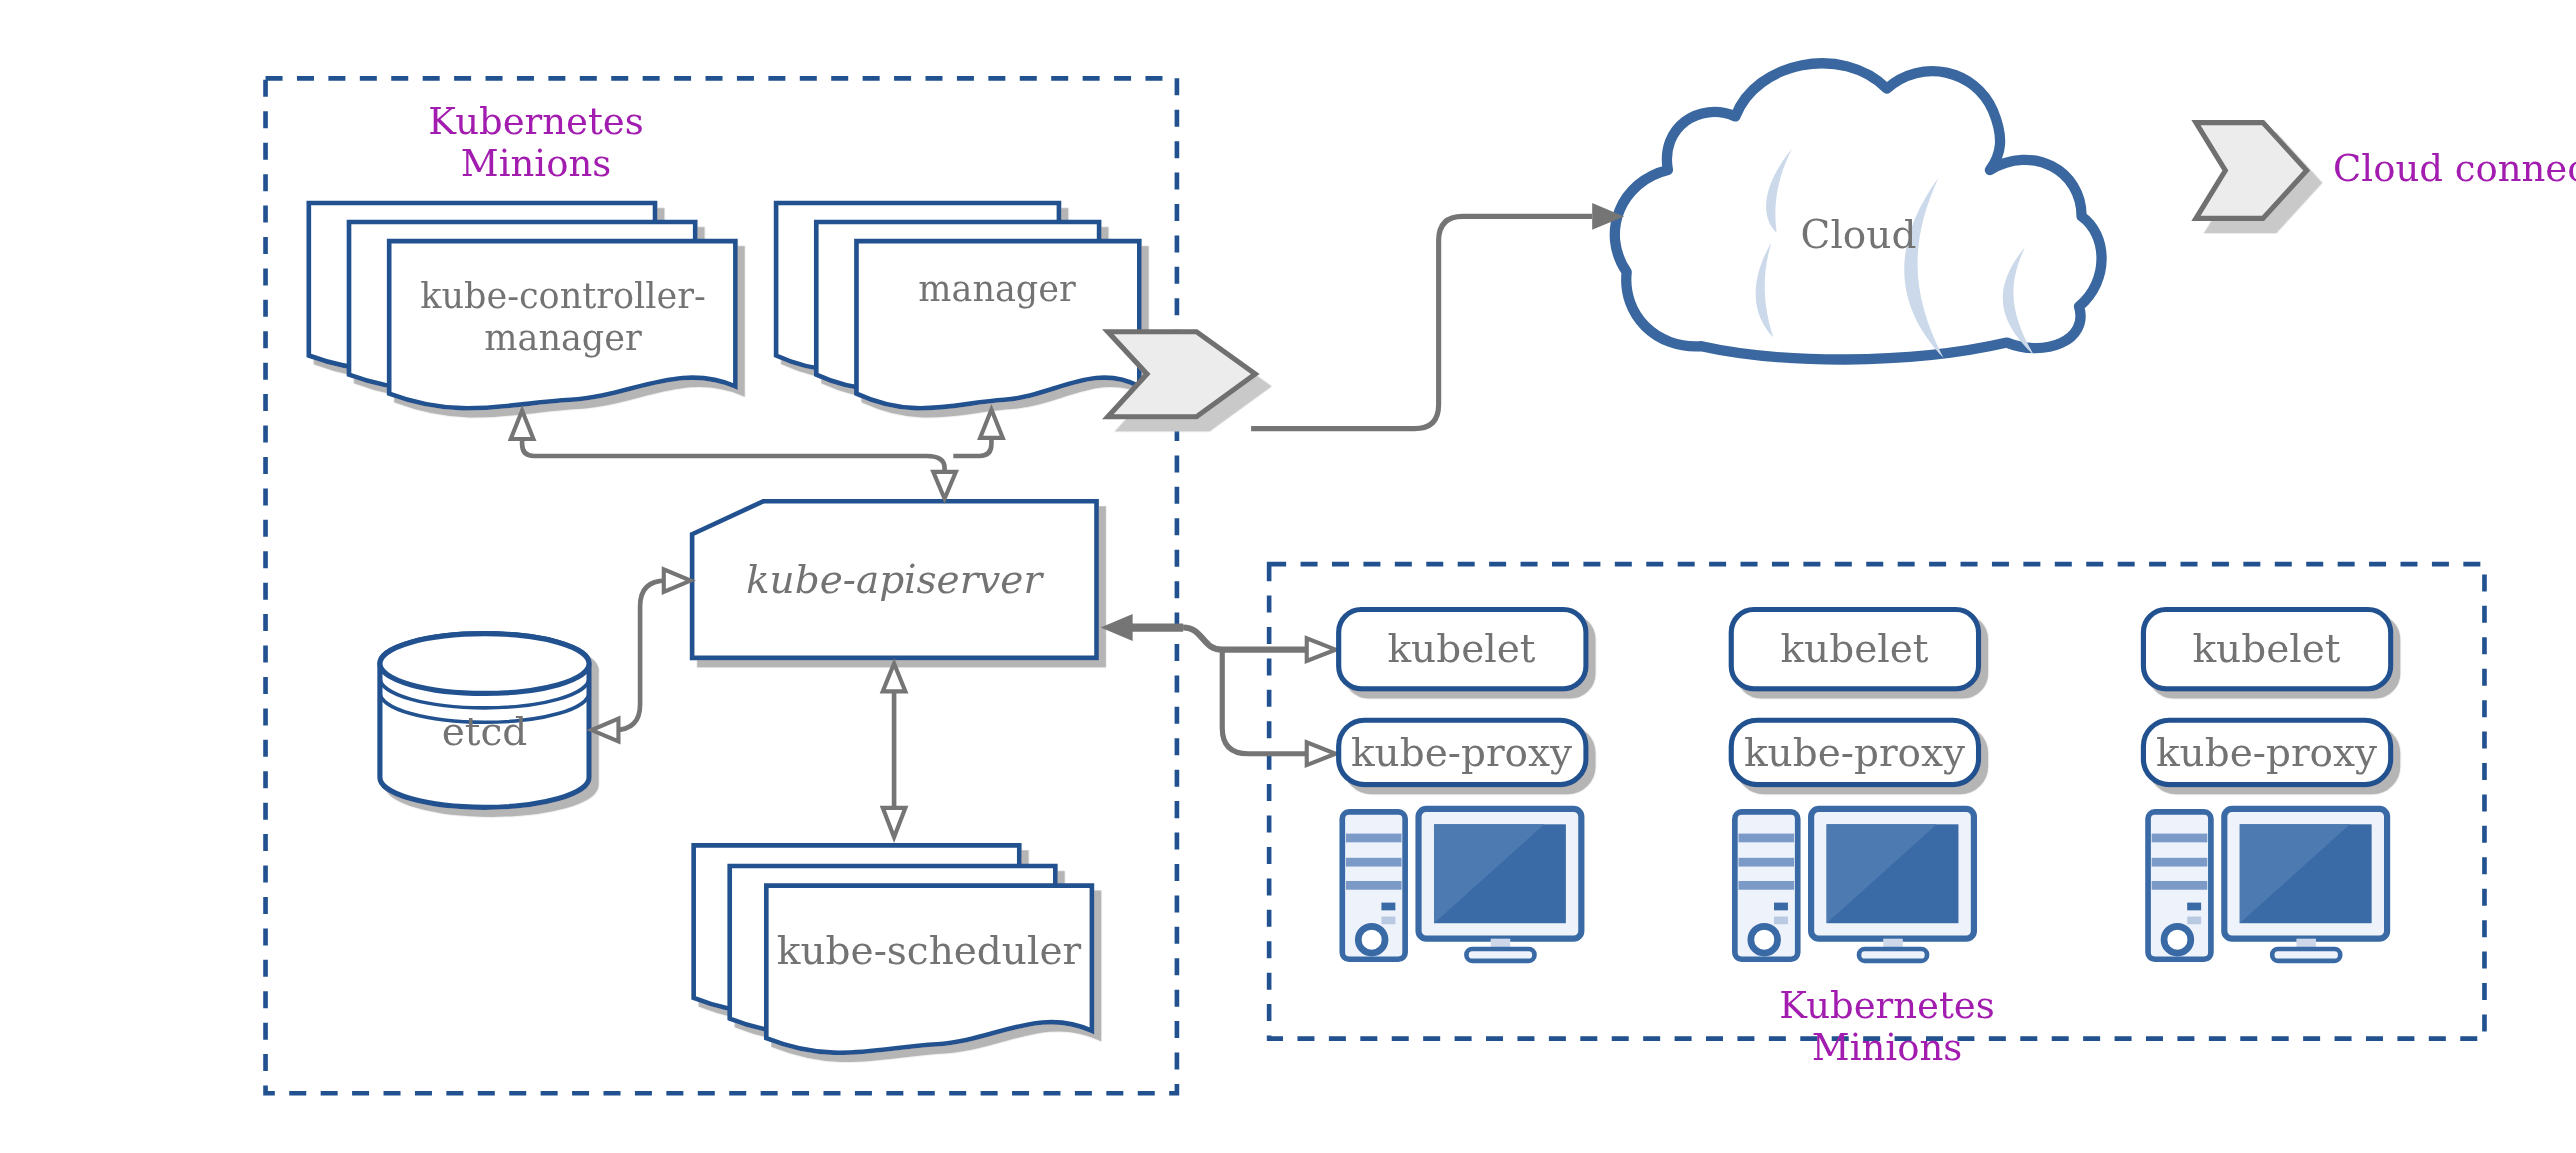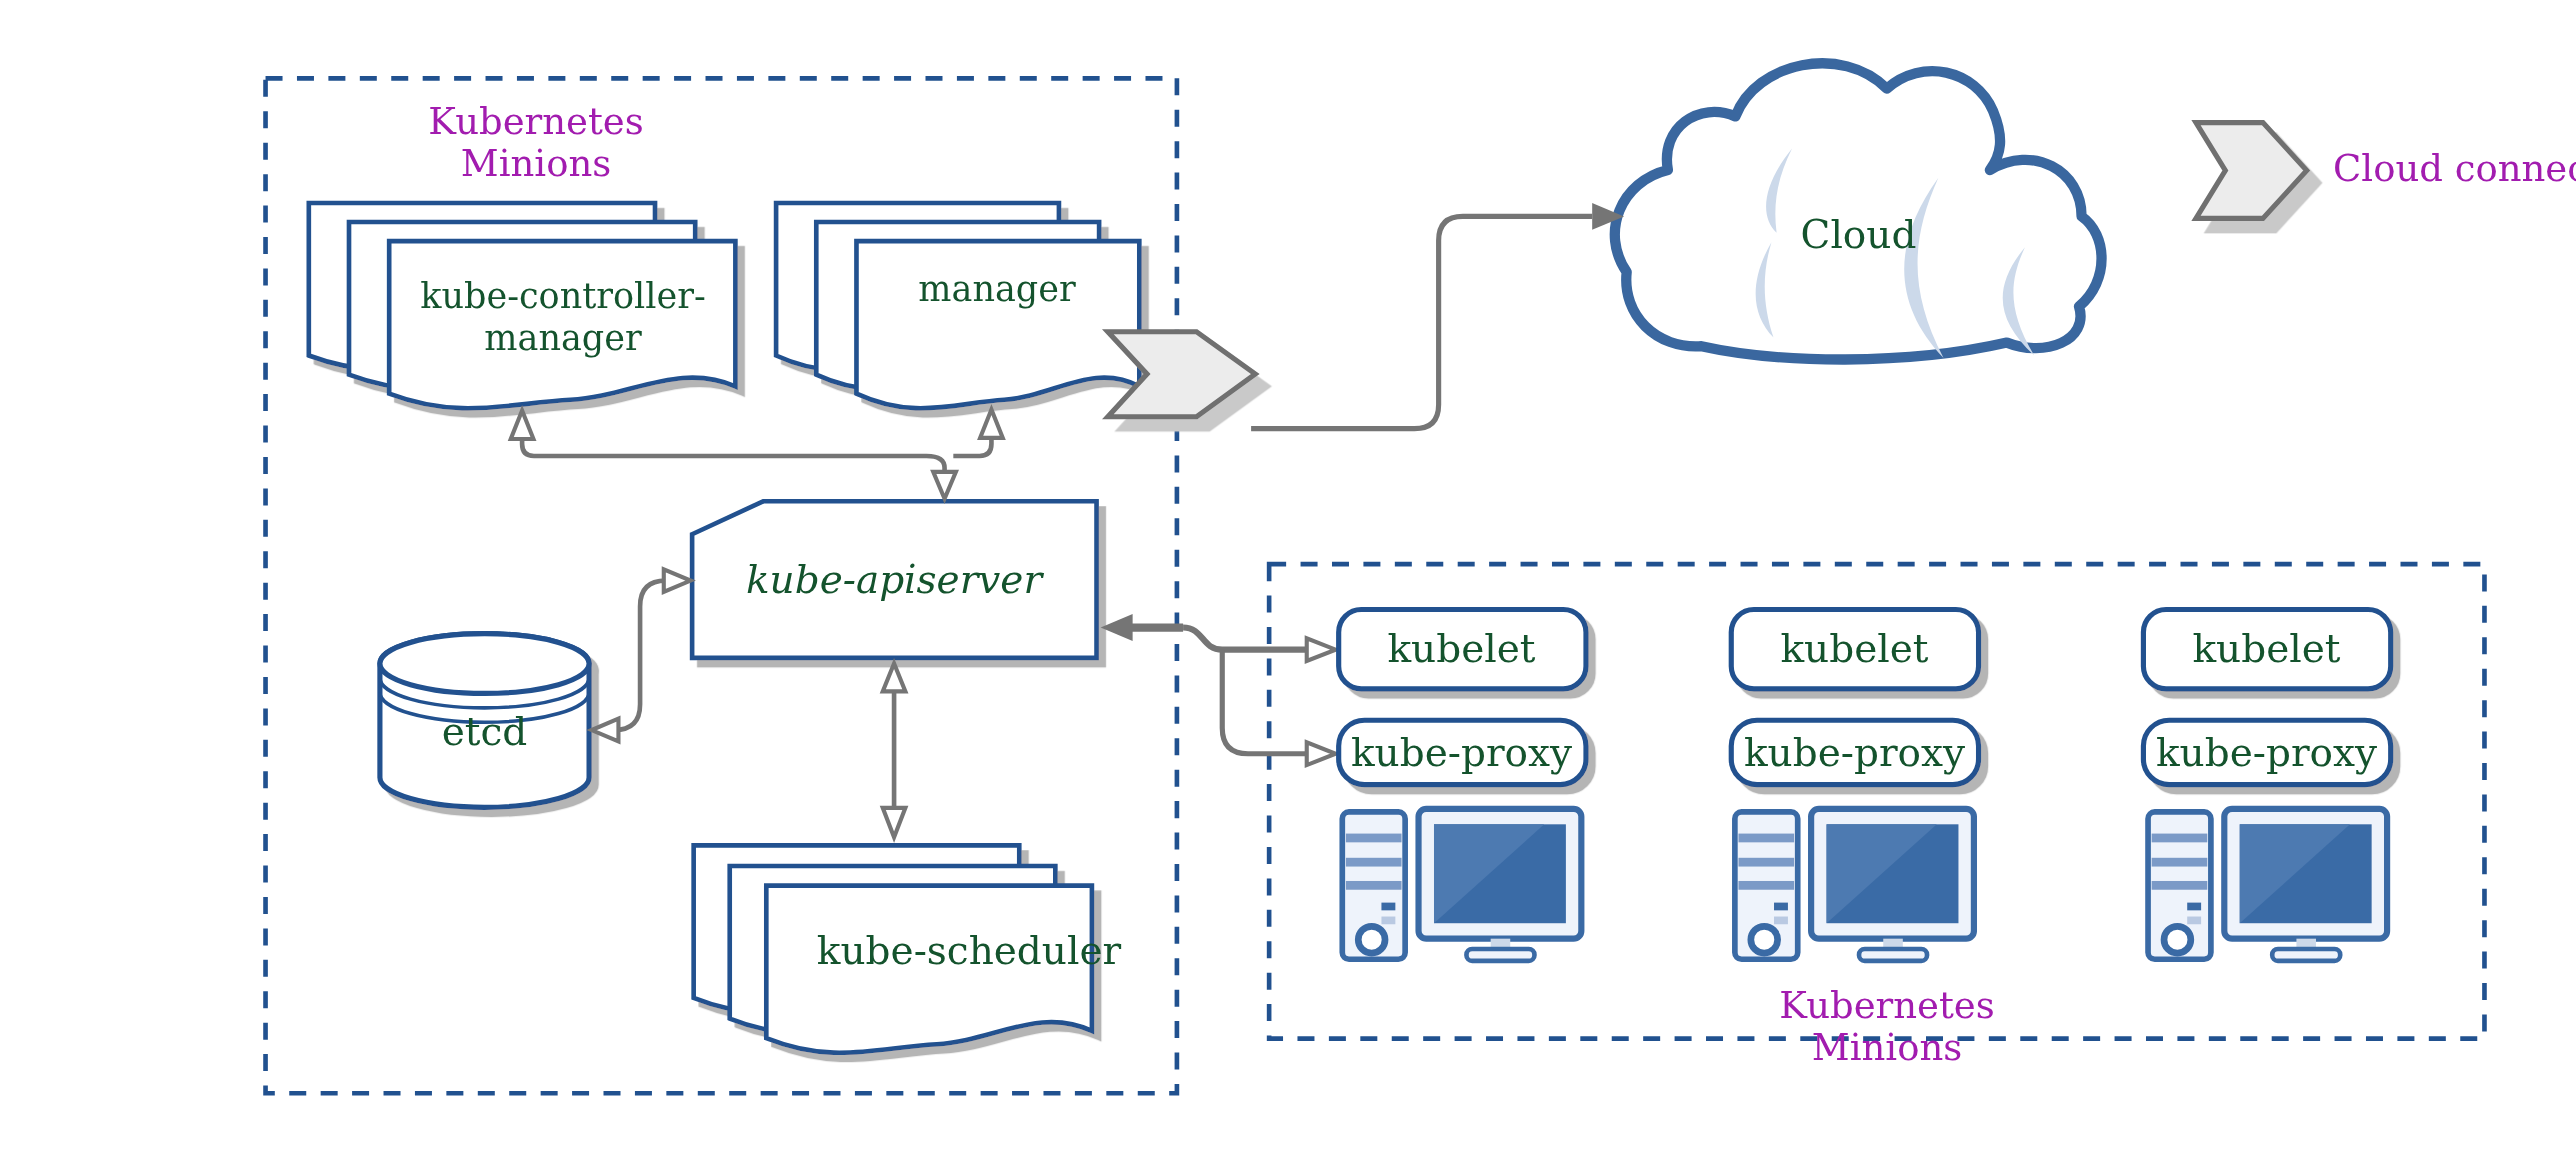--- a/index.html
+++ b/index.html
@@ -1,19 +1,19 @@
 <!DOCTYPE html>
 <html style="font-size:8.2px"><head>
 <meta charset="utf-8">
 <style>
   html,body{margin:0;padding:0;background:#ffffff;}
   #canvas{position:relative;width:2665px;height:1153px;background:#ffffff;overflow:hidden;
           font-family:"DejaVu Serif","Liberation Serif",serif;}
   #gfx{position:absolute;left:0;top:0;width:2665px;height:1153px;}
-  .t{position:absolute;color:#14532d;white-space:nowrap;}
+  .t{position:absolute;color:#737373;white-space:nowrap;}
   .center{text-align:center;}
   .node-label{font-size:39px;}
   .doc-label{font-size:35px;line-height:42px;}
   .gray-label{color:#a21caf;font-size:37px;line-height:42px;}
   .flexbox{display:flex;align-items:center;justify-content:center;}
 </style>
 </head>
 <body>
 
 <div id="canvas">
@@ -151,21 +151,21 @@
 </div>
 
 <div class="t doc-label center" style="left:827px;top:268px;width:340px;">
   <div>manager</div>
 </div>
 
 <div class="t node-label flexbox" style="left:692px;top:520px;width:404px;height:118px;font-style:italic;">kube-apiserver</div>
 
 <div class="t node-label flexbox" style="left:407px;top:698px;width:155px;height:67px;">etcd</div>
 
-<div class="t node-label flexbox" style="left:764px;top:917px;width:330px;height:67px;margin-left:40px;">kube-scheduler</div>
+<div class="t node-label flexbox" style="left:764px;top:917px;width:330px;height:67px;">kube-scheduler</div>
 
 <div class="t node-label flexbox" style="left:1781px;top:201px;width:155px;height:67px;">Cloud</div>
 
 <div class="t node-label flexbox" style="left:1338px;top:609px;width:247px;height:79px;">kubelet</div>
 <div class="t node-label flexbox" style="left:1731px;top:609px;width:247px;height:79px;">kubelet</div>
 <div class="t node-label flexbox" style="left:2143px;top:609px;width:247px;height:79px;">kubelet</div>
 
 <div class="t node-label flexbox" style="left:1338px;top:720px;width:247px;height:64px;">kube-proxy</div>
 <div class="t node-label flexbox" style="left:1731px;top:720px;width:247px;height:64px;">kube-proxy</div>
 <div class="t node-label flexbox" style="left:2143px;top:720px;width:247px;height:64px;">kube-proxy</div>

